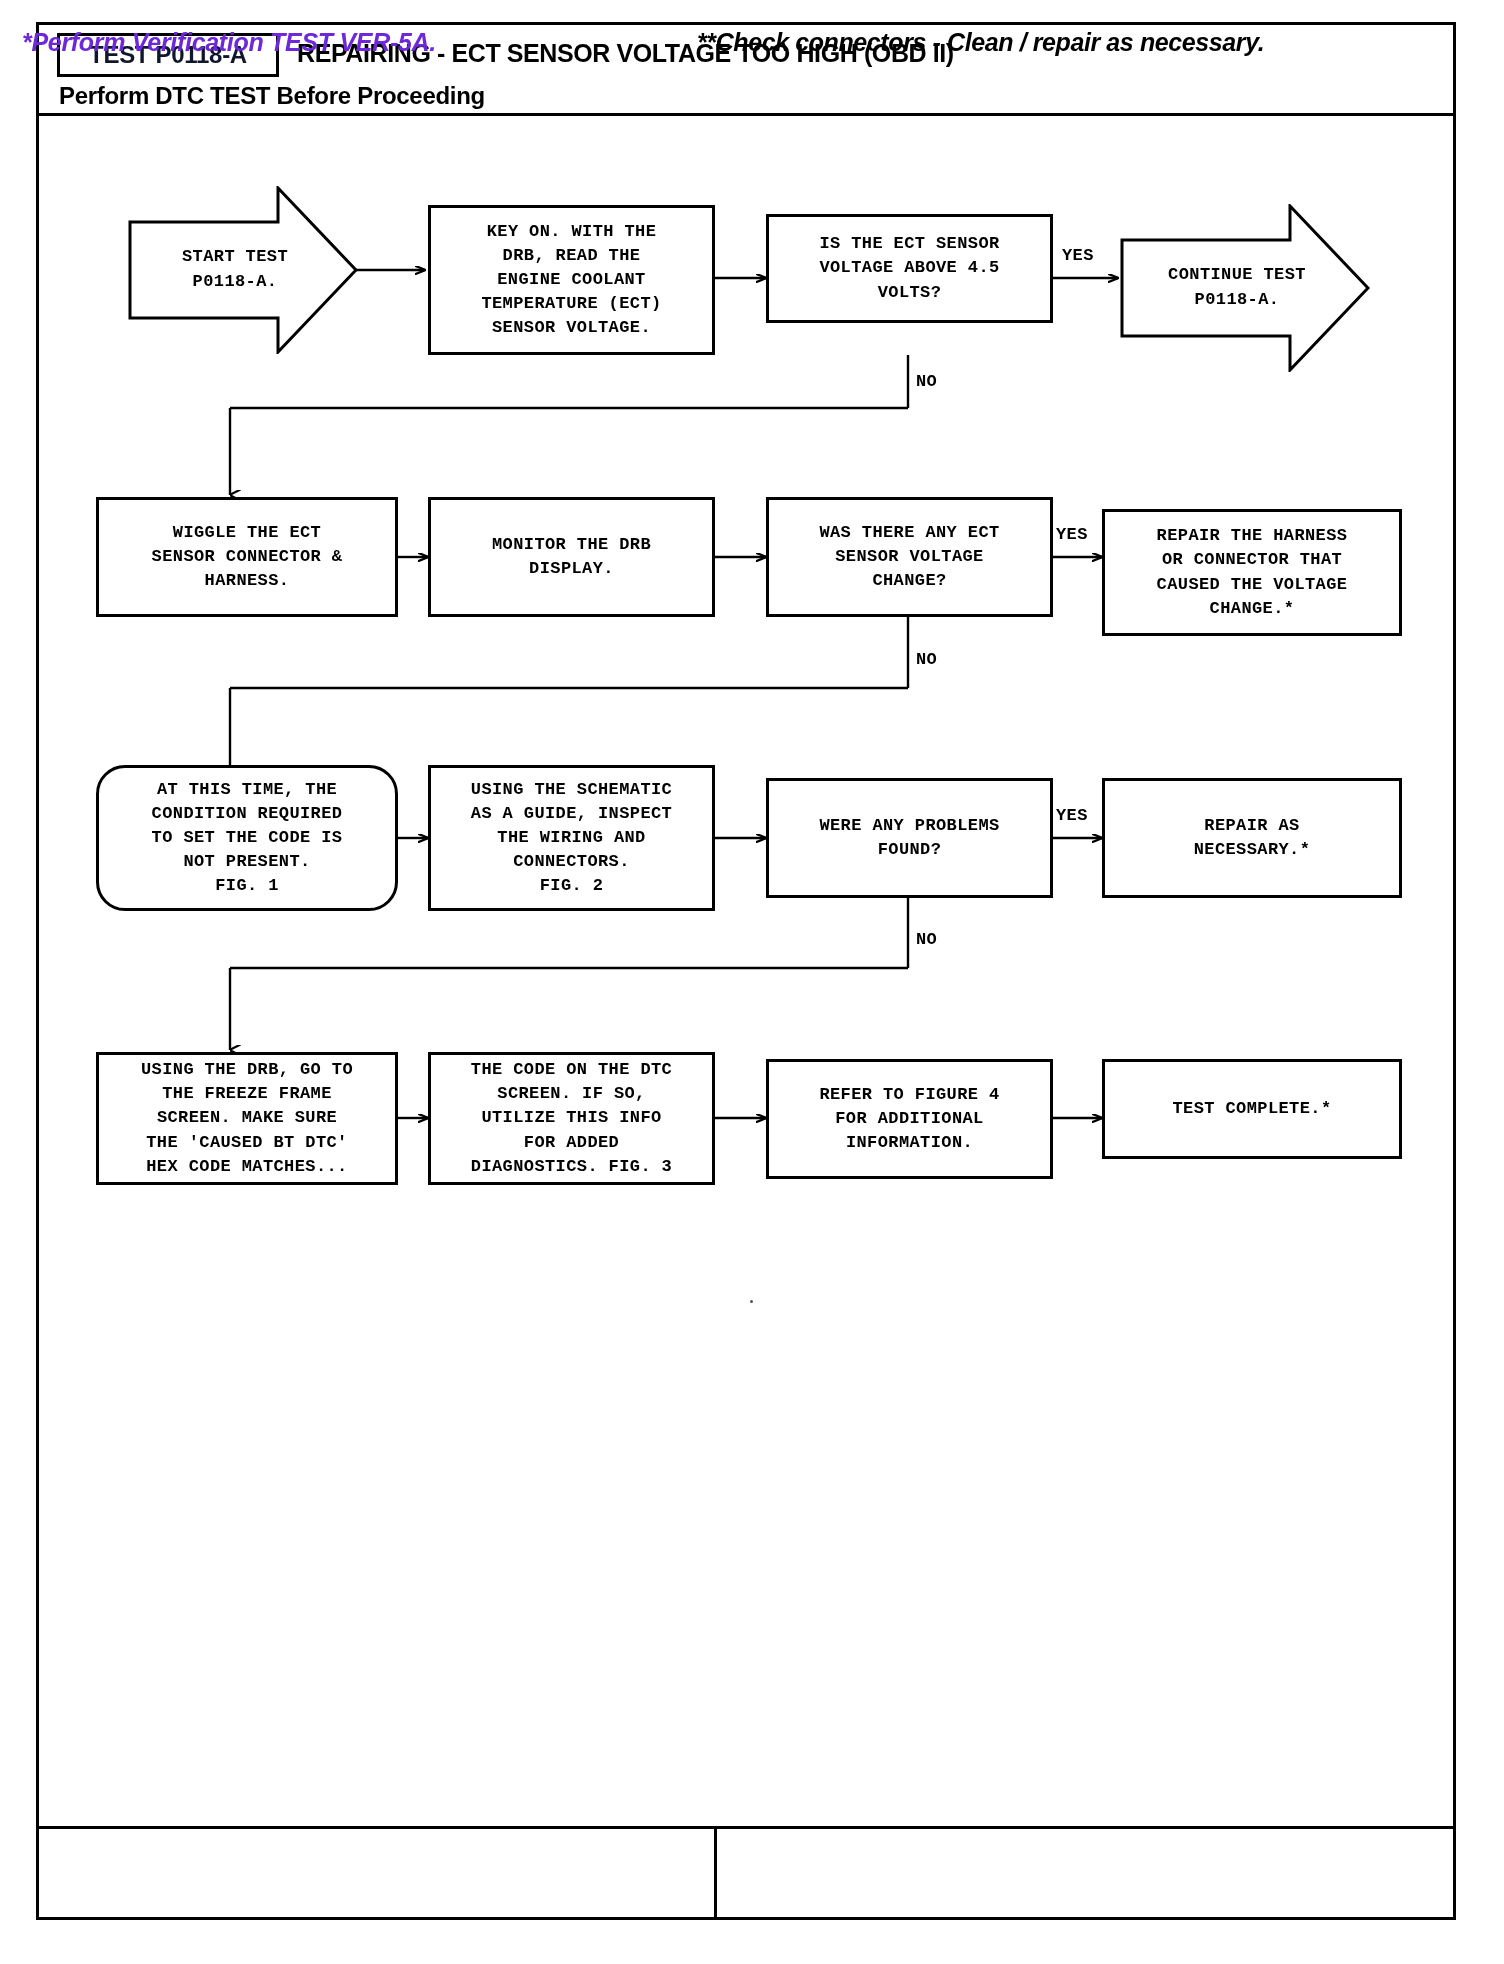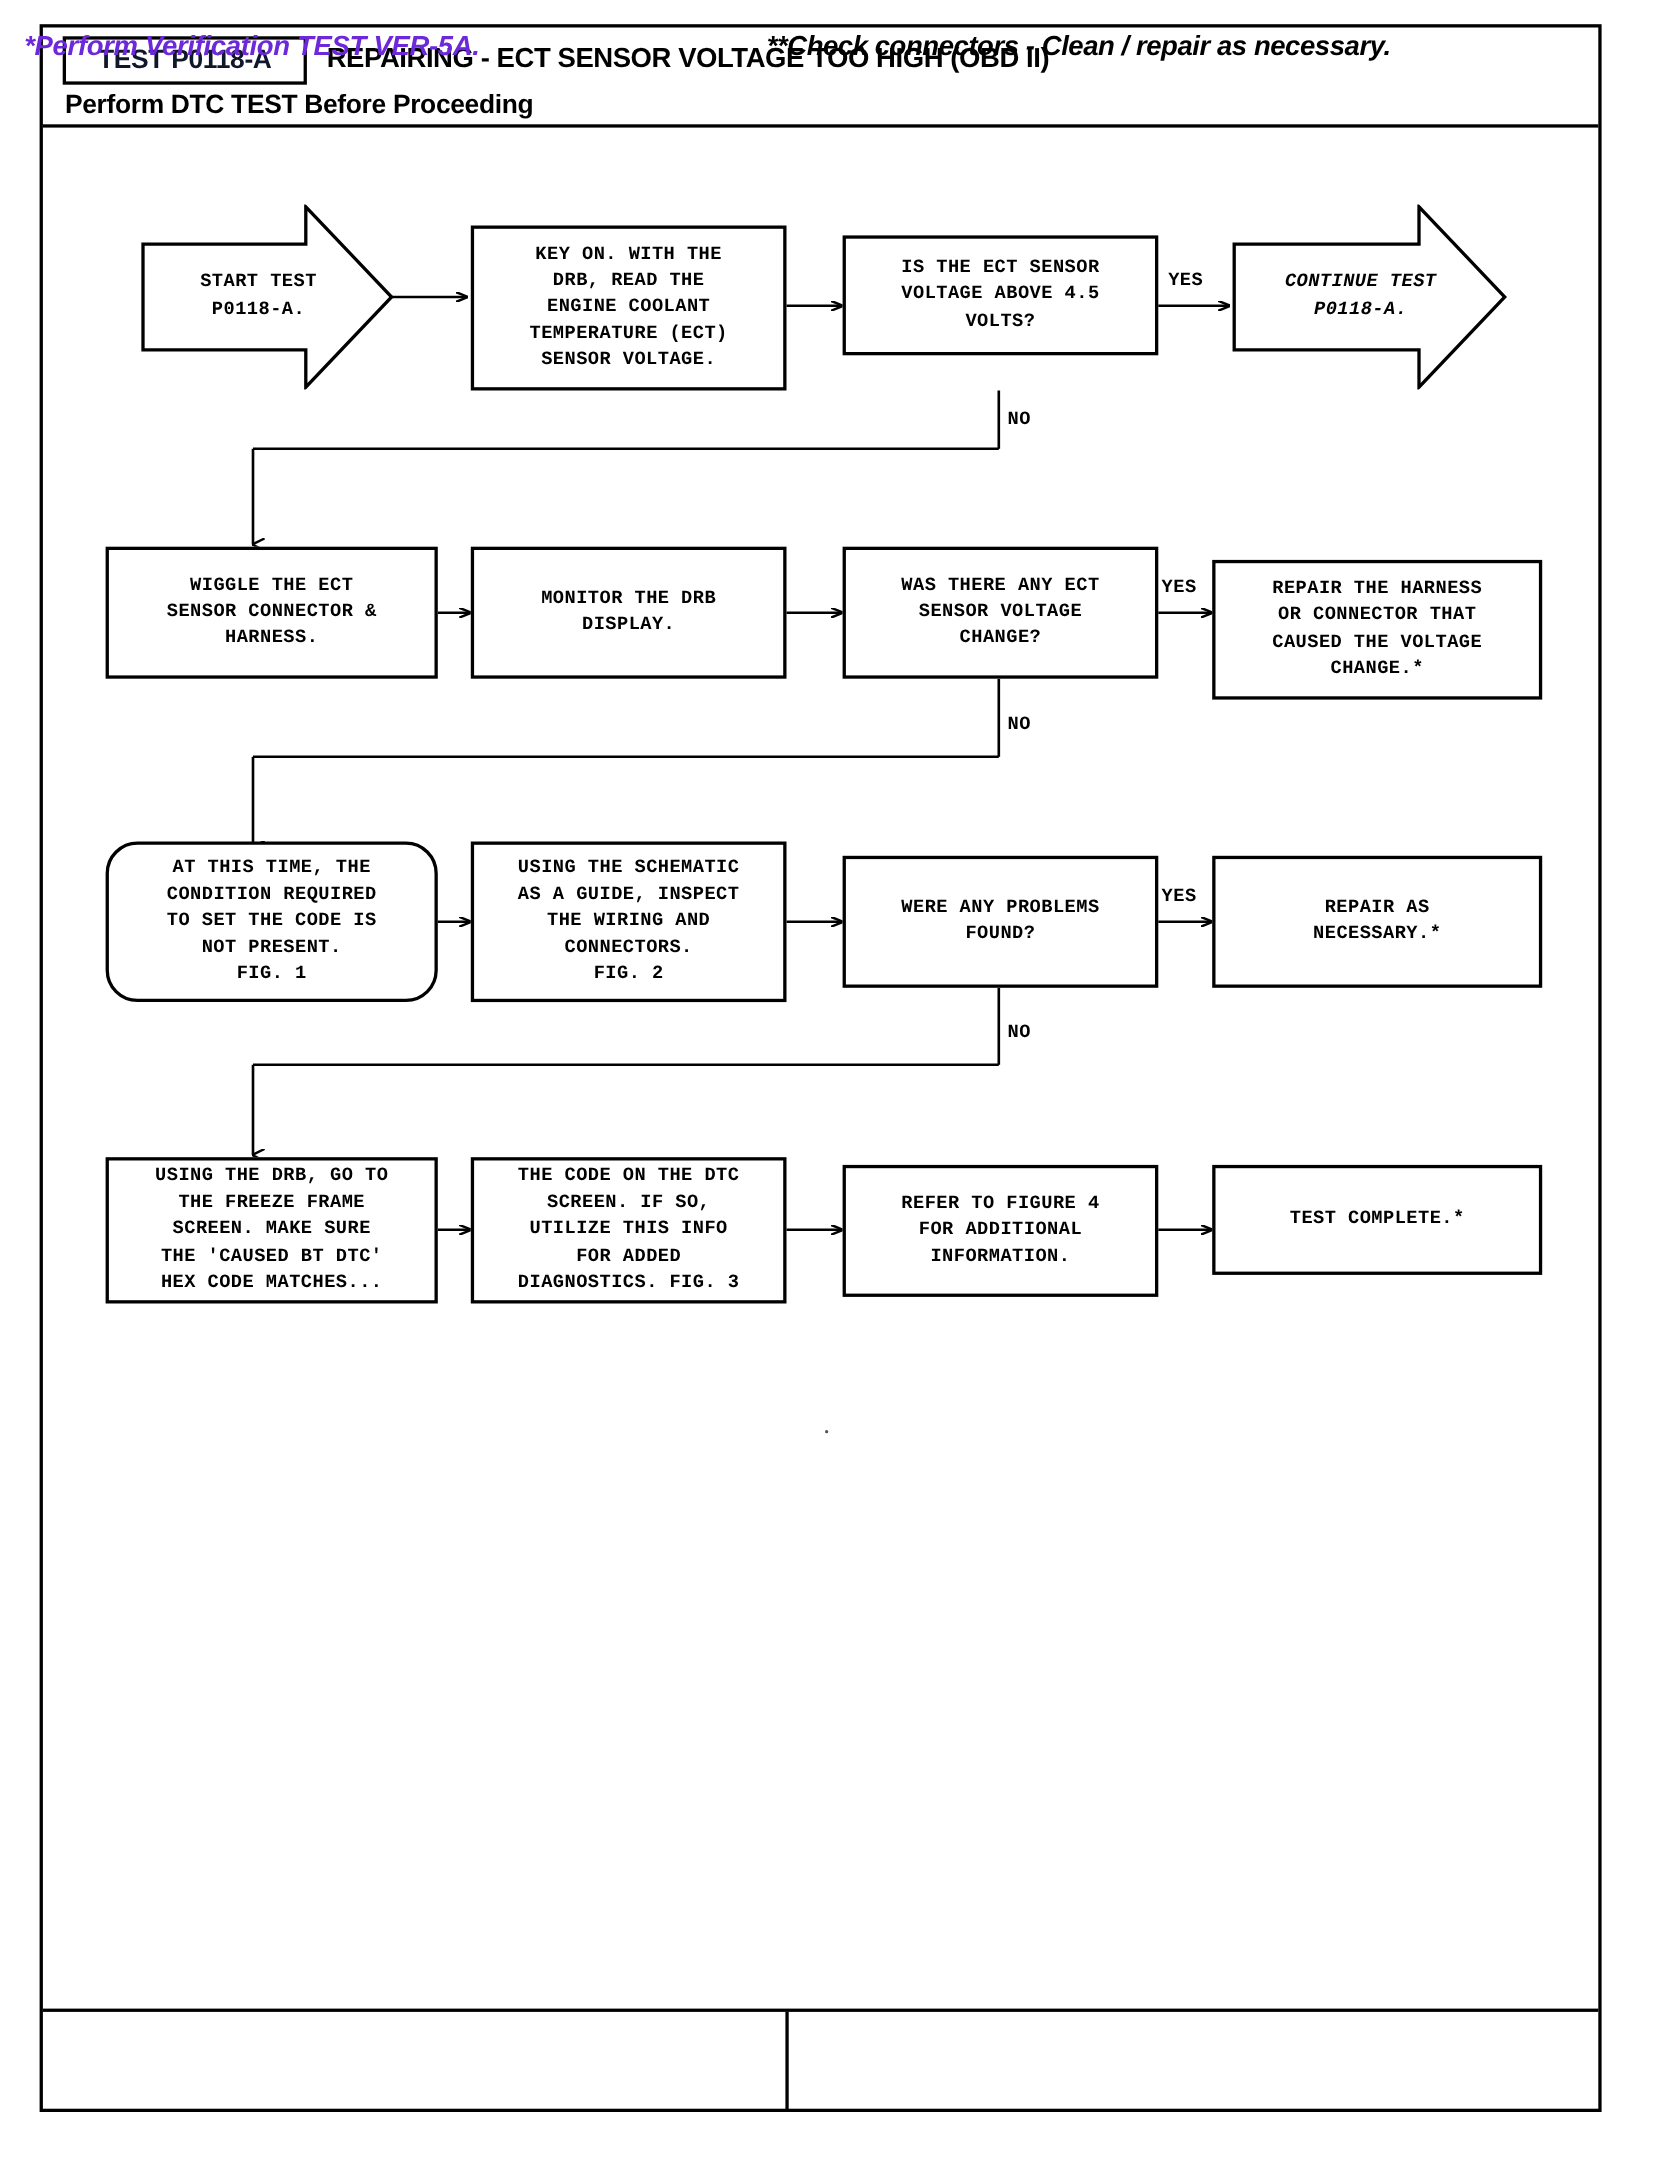--- a/index.html
+++ b/index.html
@@ -265,21 +265,21 @@
   <div class="term" style="left:128px; top:186px; width:230px; height:168px;">
     <svg width="230" height="168" viewBox="0 0 230 168" xmlns="http://www.w3.org/2000/svg">
       <path d="M2,36 L150,36 L150,2 L228,84 L150,166 L150,132 L2,132 Z" fill="#fff" stroke="#000" stroke-width="3"></path>
     </svg>
     <div class="term-label">
       <span>START TEST
 P0118-A.</span>
     </div>
   </div>
 
-  <div class="term" style="left:1120px; top:186px; width:250px; height:168px;font-style:italic;">
+  <div class="term" style="left:1120px; top:204px; width:250px; height:168px;">
     <svg width="250" height="168" viewBox="0 0 250 168" xmlns="http://www.w3.org/2000/svg">
       <path d="M2,36 L170,36 L170,2 L248,84 L170,166 L170,132 L2,132 Z" fill="#fff" stroke="#000" stroke-width="3"></path>
     </svg>
     <div class="term-label">
       <span>CONTINUE TEST
 P0118-A.</span>
     </div>
   </div>
 
   <div class="node" style="left:428px; top:205px; width:287px; height:150px;">

